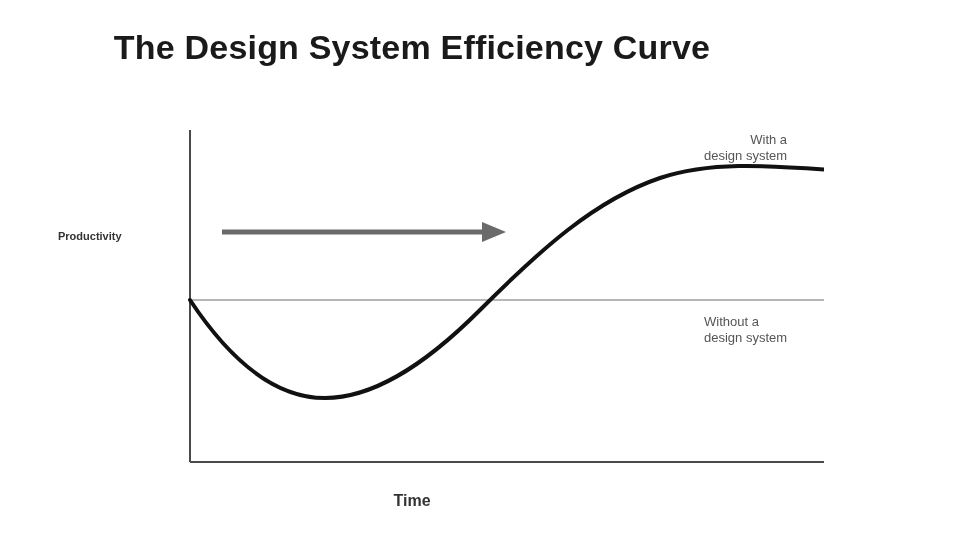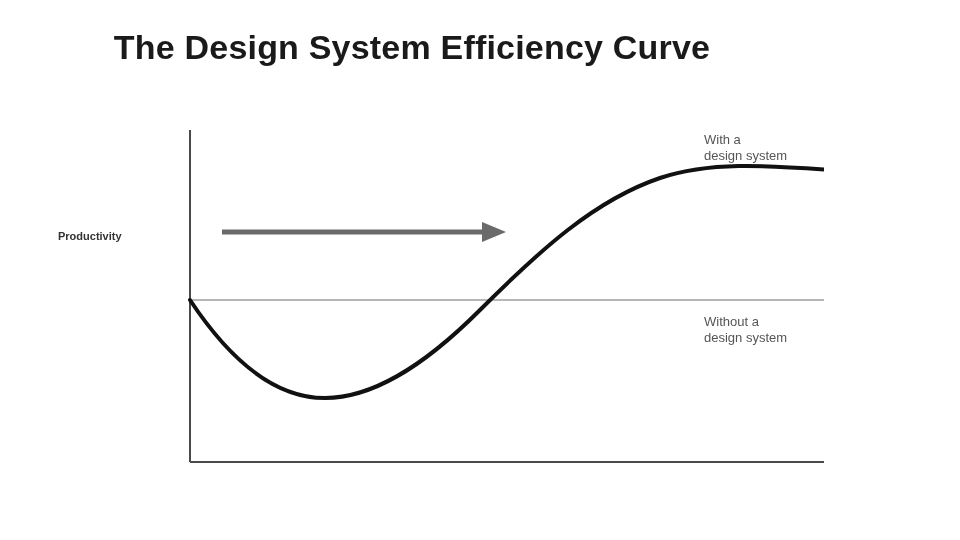--- a/index.html
+++ b/index.html
@@ -1,32 +1,33 @@
 <!DOCTYPE html>
 <html><head>
 <meta charset="utf-8">
 <style>
   html,body{margin:0;padding:0;width:960px;height:540px;background:#fff;font-family:"Helvetica Neue",Helvetica,Arial,sans-serif;color:#1a1a1a}
   .stage{position:relative;width:824px;height:540px;overflow:hidden}
   .title{position:absolute;top:28px;left:0;right:0;text-align:center;font-size:34px;font-weight:600;letter-spacing:.2px}
   .ylabel{position:absolute;left:58px;top:230px;font-size:11px;font-weight:700;color:#333}
   .xlabel{position:absolute;left:0;right:0;top:492px;text-align:center;font-size:16px;font-weight:700;color:#333}
   .annot-q{position:absolute;left:248px;top:198px;font-size:18px;font-weight:700;color:#555}
-  .lbl-with{position:absolute;left:704px;top:132px;font-size:13px;color:#555;text-align:left;line-height:1.25}
+  .lbl-with{position:absolute;left:704px;top:132px;font-size:13px;color:#555;text-align:right;line-height:1.25}
   .lbl-without{position:absolute;left:704px;top:314px;font-size:13px;color:#555;text-align:left;line-height:1.25}
   svg{position:absolute;left:0;top:0}
 </style>
 </head>
 <body>
 
 <div class="stage">
 
   <div class="title">The Design System Efficiency Curve</div>
 
   <div class="ylabel">Productivity</div>
+  <div class="xlabel">Time</div>
 
 
   <div class="lbl-with">With a<br>design system</div>
   <div class="lbl-without">Without a<br>design system</div>
 
   <svg width="960" height="540" viewBox="0 0 960 540">
     <g>
       <line x1="190" y1="130" x2="190" y2="462" stroke="#4a4a4a" stroke-width="2"></line>
       <line x1="190" y1="462" x2="850" y2="462" stroke="#4a4a4a" stroke-width="2"></line>
     </g>

